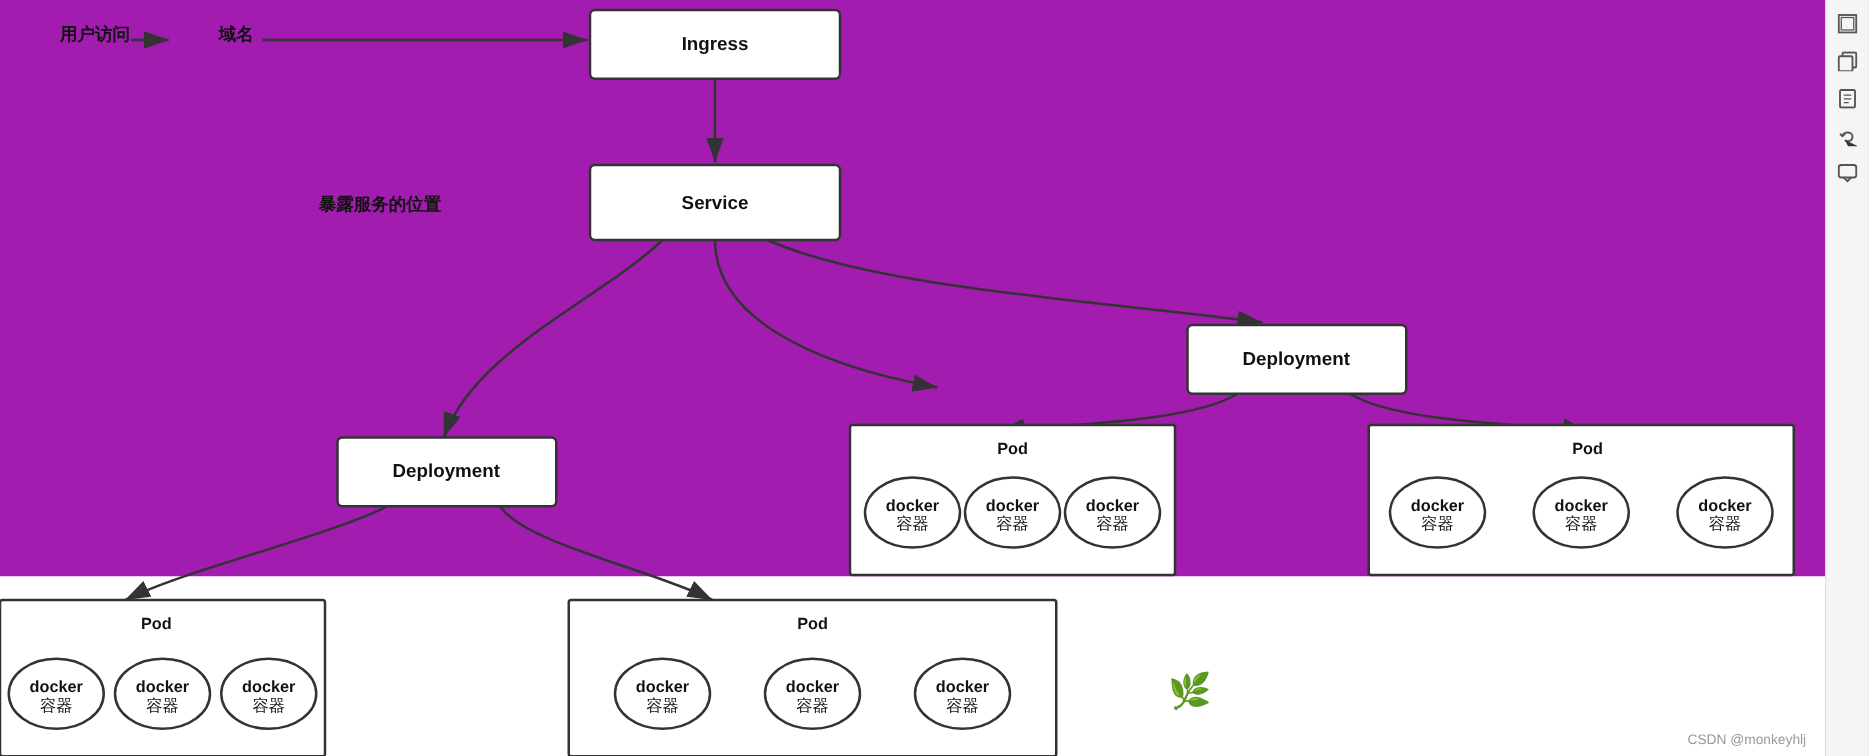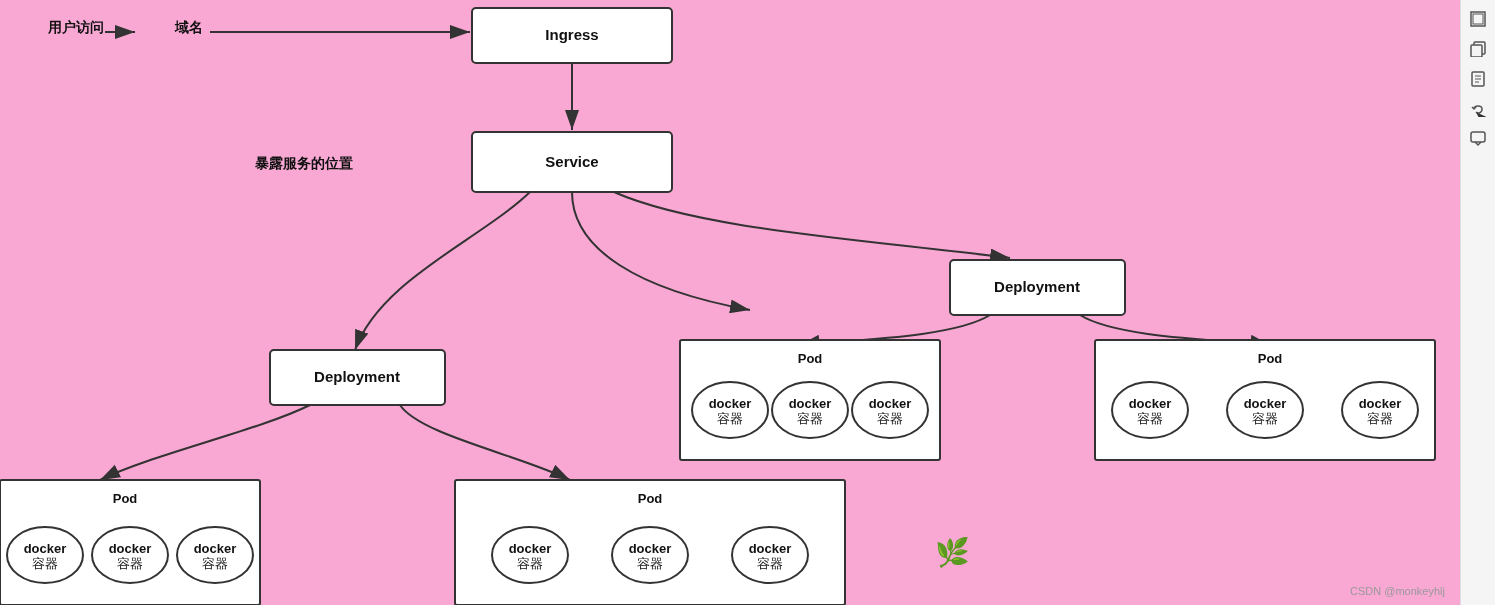--- a/index.html
+++ b/index.html
@@ -8,22 +8,22 @@
       font-family: "SimHei", "Microsoft YaHei", Arial, sans-serif;
       width: 1495px;
       height: 605px;
       overflow: hidden;
       position: relative;
     }
     #diagram-area {
       position: absolute;
       left: 0; top: 0;
       width: 1460px;
-      height: 605px;
-      background: #f9a8d4;
+      height: 461px;
+      background: #a21caf;
     }
     #sidebar {
       position: absolute;
       right: 0; top: 0;
       width: 35px;
       height: 605px;
       background: #f5f5f5;
       border-left: 1px solid #ddd;
       display: flex;
       flex-direction: column;

